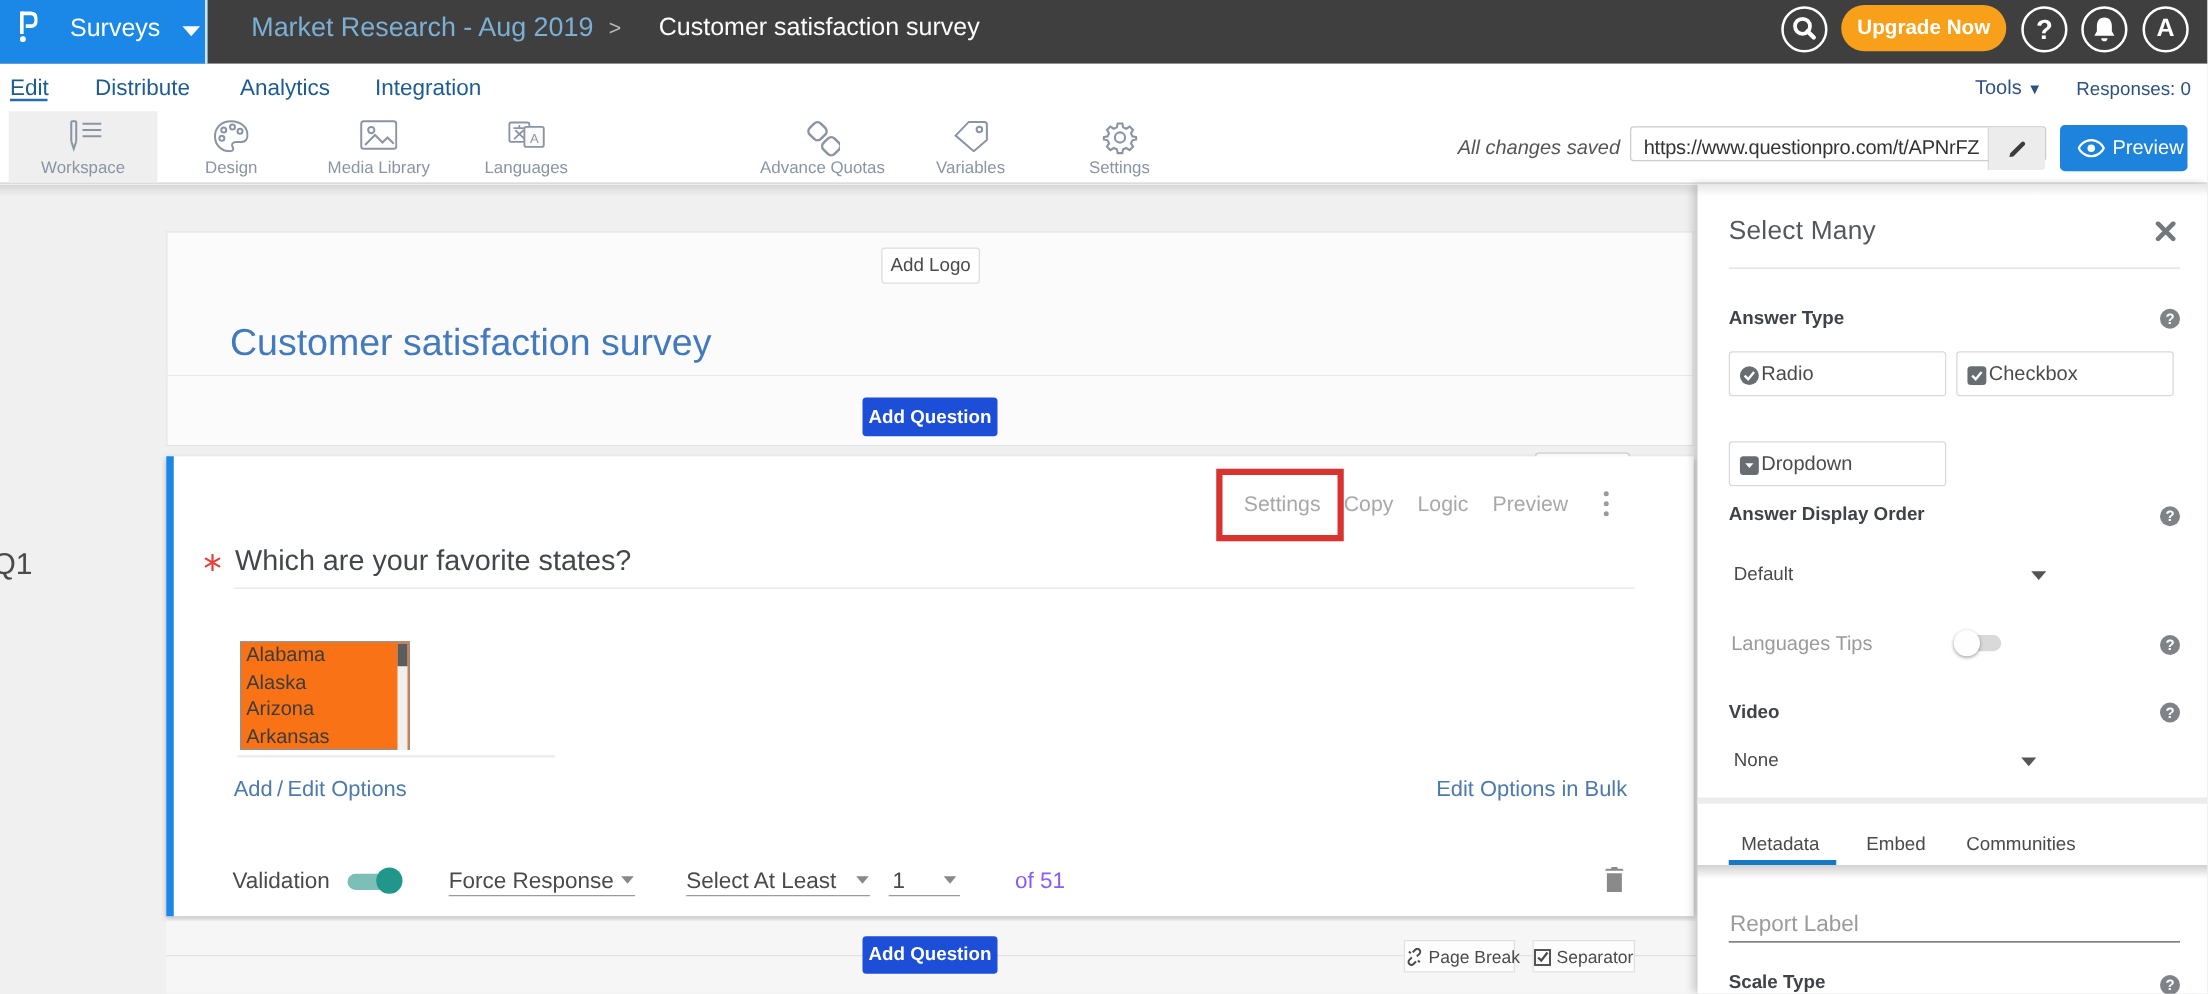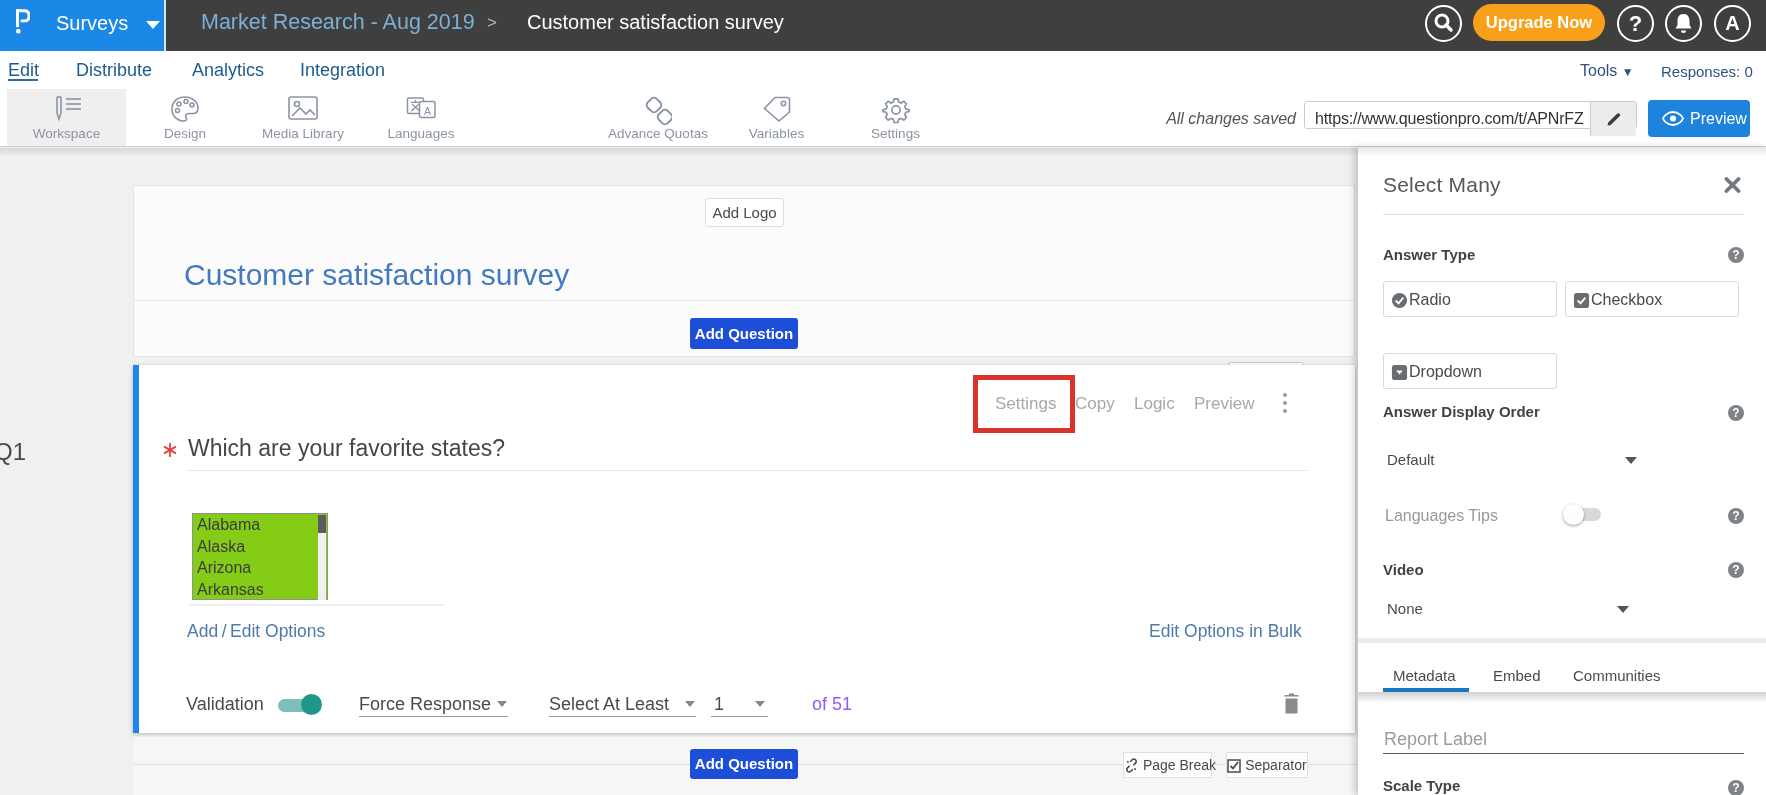--- a/index.html
+++ b/index.html
@@ -48,21 +48,21 @@
 
   
   #qcard { position:absolute; left:133px; top:365px; width:1222px; height:368px; background:#fff; border-left:6px solid #1b87e6; box-shadow:0 1px 4px rgba(0,0,0,0.25); }
   #q1label { position:absolute; left:-6px; top:438px; font-size:24px; color:#4a4a4a; }
   .qmenu { position:absolute; top:394px; font-size:17px; color:#a8a8a8; }
   #redbox { position:absolute; left:973px; top:375px; width:102px; height:58px; border:5px solid #d8332f; }
   #dots3 { position:absolute; left:1283px; top:393px; }
   #dots3 div { width:4px; height:4px; border-radius:50%; background:#9a9a9a; margin-bottom:4px; }
   #qtext { position:absolute; left:188px; top:435px; font-size:23px; color:#43474b; }
   #qunderline { position:absolute; left:187px; top:470px; width:1121px; height:1px; background:#e8e8e8; }
-  #selbox { position:absolute; left:192px; top:513px; width:136px; height:87px; background:#84cc16; border:1px solid #919191; }
+  #selbox { position:absolute; left:192px; top:513px; width:136px; height:87px; background:#f97316; border:1px solid #919191; }
   #selbox .item { font-size:16px; color:#3c3c3c; padding-left:4px; line-height:21.5px; }
   #selscroll { position:absolute; right:1px; top:1px; width:8px; height:85px; background:#f0f0f0; }
   #selthumb { position:absolute; right:0; top:0; width:8px; height:18px; background:#5c5c5c; }
   #ansline { position:absolute; left:190px; top:604px; width:254px; height:2px; background:#ededed; }
   .bluelink { color:#4d7aab; font-size:17.5px; }
   #addedit { position:absolute; left:187px; top:621px; }
   #editbulk { position:absolute; left:1149px; top:621px; }
   #validation { position:absolute; left:186px; top:694px; font-size:18px; color:#4a4a4a; }
   .toggle-on { position:absolute; left:278px; top:694px; width:44px; height:21px; }
   .toggle-on .track { position:absolute; left:0; top:5px; width:33px; height:13px; border-radius:7px; background:#7cbfb9; }

